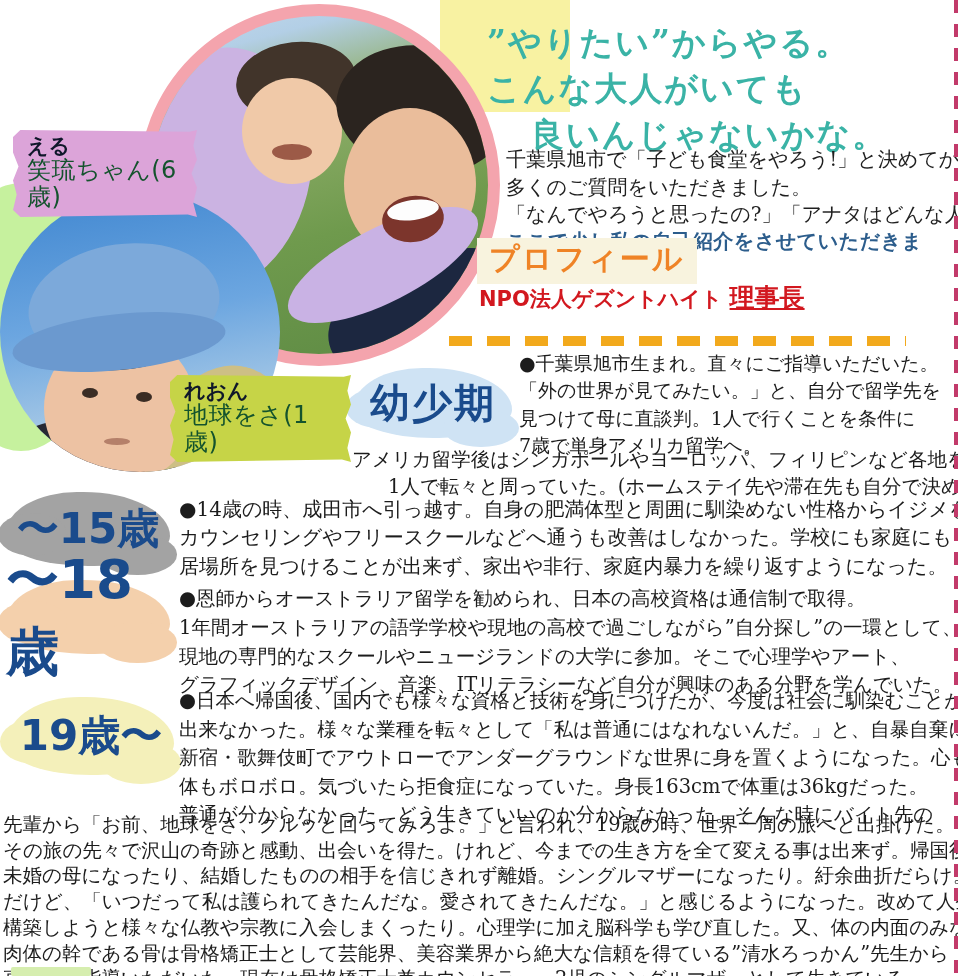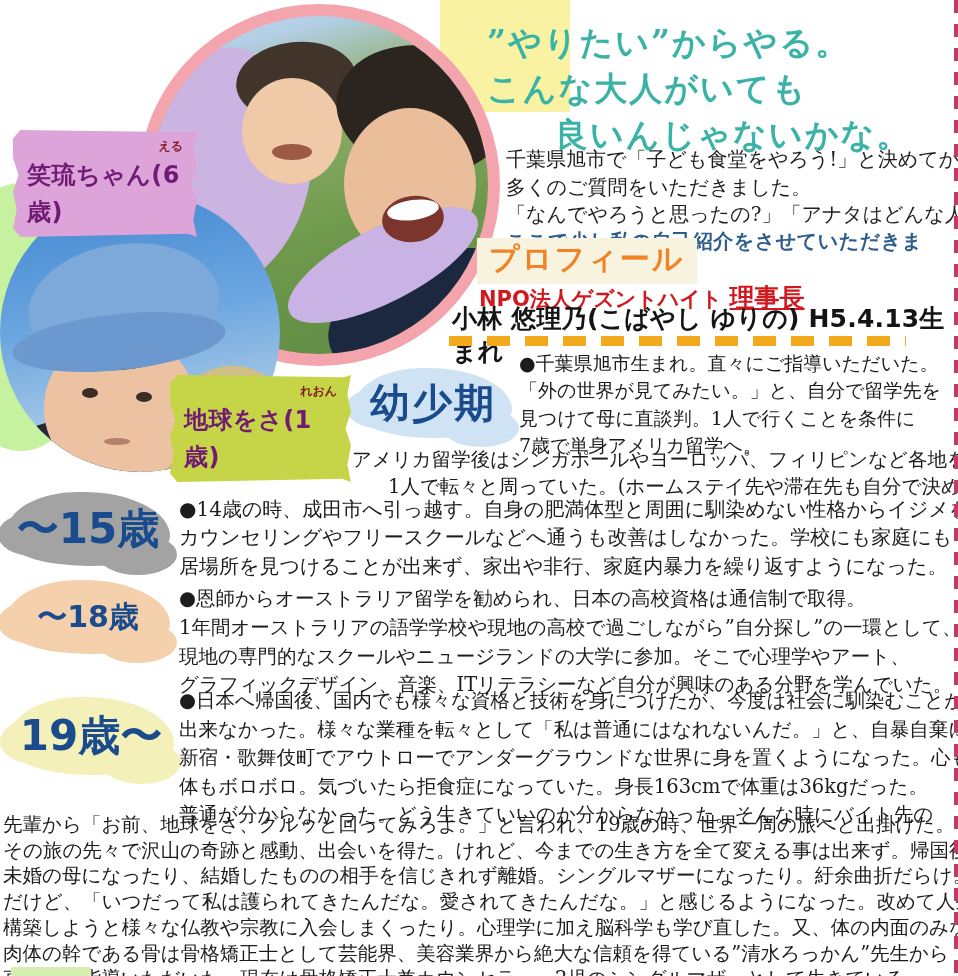--- a/index.html
+++ b/index.html
@@ -44,47 +44,47 @@
       radial-gradient(circle at 70% 40%,#c23a55 0 14px,transparent 15px),
       radial-gradient(circle at 40% 65%,#d8789c 0 12px,transparent 13px),
       radial-gradient(circle at 75% 85%,#3e6b3a 0 13px,transparent 14px),
       radial-gradient(circle at 15% 85%,#3e6b3a 0 10px,transparent 11px),
       #cdbf85;}
 
   
   .tape{z-index:4;padding:5px 14px 6px;clip-path:polygon(0% 8%,4% 0%,96% 2%,100% 0%,98% 18%,100% 34%,97% 50%,100% 66%,98% 84%,100% 100%,95% 97%,4% 100%,0% 92%,2% 74%,0% 58%,3% 42%,0% 26%);}
   #label-daughter{left:13px;top:130px;width:156px;background:#dca4d9;}
   #label-son{left:170px;top:375px;width:153px;background:#c6d447;}
-  .tape .furi{font-size:12px;font-weight:bold;color:#7f1d1d;line-height:22px;text-align:right;}
-  .tape .nm{font-size:24px;font-weight:bold;color:#701a75;line-height:37px;letter-spacing:0.5px;}
+  .tape .furi{font-size:21px;font-weight:bold;color:#0f172a;line-height:22px;}
+  .tape .nm{font-size:24px;font-weight:normal;color:#14532d;line-height:27px;letter-spacing:0.5px;}
 
   
   #headline{left:487px;top:20px;z-index:3;color:#3ab3a6;font-weight:bold;font-size:33px;line-height:46px;letter-spacing:2px;}
-  #headline .l3{margin-left:68px;}
+  #headline .l3{margin-left:44px;}
   #intro{left:506px;top:146px;z-index:3;font-size:20px;line-height:27.5px;color:#1f1f1f;}
   #intro-em{left:506px;top:228px;z-index:3;font-size:20px;font-weight:bold;color:#2c5d8c;letter-spacing:0.5px;}
 
   
   #profile-title{left:477px;top:238px;z-index:3;background:#f8f3de;padding:1px 12px 4px;
                  font-size:30px;font-weight:bold;color:#ef8326;letter-spacing:2px;}
   #profile-org{left:479px;top:281px;z-index:3;font-size:21px;font-weight:bold;color:#d2181f;}
   #profile-org .role{font-size:25px;text-decoration:underline;}
   #profile-name{left:452px;top:302px;z-index:3;font-size:25px;font-weight:bold;color:#141414;letter-spacing:0.2px;}
   #profile-divider{left:449px;top:336px;width:457px;height:10px;z-index:3;
       background:repeating-linear-gradient(90deg,#f2a91c 0 23px,transparent 23px 38px);}
 
   
   .cloud{z-index:3;display:flex;align-items:center;justify-content:center;
          font-family:"DejaVu Sans","Liberation Sans",sans-serif;font-weight:bold;color:#1a4b8c;
          border-radius:45% 55% 48% 52% / 58% 62% 42% 40%;}
   .cloud::before{content:"";position:absolute;left:-8px;top:28%;width:42%;height:58%;background:inherit;border-radius:50%;z-index:-1;}
   .cloud::after{content:"";position:absolute;right:-7px;bottom:-9px;width:48%;height:55%;background:inherit;border-radius:50%;z-index:-1;}
   #badge-youth{left:354px;top:368px;width:158px;height:70px;background:#cfe3f4;font-size:40px;letter-spacing:2px;}
   #badge-15{left:6px;top:492px;width:164px;height:74px;background:#a3a3a3;font-size:42px;}
-  #badge-18{left:6px;top:580px;width:164px;height:74px;background:#f4d0ac;font-size:30px;}
+  #badge-18{left:6px;top:580px;width:164px;height:74px;background:#f4d0ac;font-size:53px;}
   #badge-19{left:8px;top:697px;width:166px;height:78px;background:#f4f0ba;font-size:42px;}
 
   
   .body-txt{z-index:3;color:#1c1c1c;}
   #txt-youth{left:519px;top:350px;font-size:19px;line-height:27.4px;}
   #txt-youth-extra1{left:352px;top:446px;font-size:19.5px;}
   #txt-youth-extra2{left:388px;top:473px;font-size:19.5px;}
   #txt-15{left:179px;top:495px;font-size:20px;line-height:28.3px;}
   #txt-18{left:179px;top:585px;font-size:19.5px;line-height:28.8px;}
   #txt-19{left:179px;top:687px;font-size:19.5px;line-height:28.6px;}
@@ -142,21 +142,20 @@
     <div class="l3">良いんじゃないかな。</div>
   </div>
 
   <div class="abs serif pre" id="intro">千葉県旭市で「子ども食堂をやろう!」と決めてから
 多くのご質問をいただきました。
 「なんでやろうと思ったの?」「アナタはどんな人?」</div>
   <div class="abs serif" id="intro-em">ここで少し私の自己紹介をさせていただきます。</div>
 
   <div class="abs sans" id="profile-title">プロフィール</div>
   <div class="abs sans" id="profile-org"><span>NPO法人ゲズントハイト </span><span class="role">理事長</span></div>
-  <div class="abs sans" id="profile-name">小林 悠理乃(こばやし ゆりの) H5.4.13生まれ</div>
   <div class="abs" id="profile-divider"></div>
 
   <div class="abs cloud" id="badge-youth">幼少期</div>
   <div class="abs cloud" id="badge-15">〜15歳</div>
   <div class="abs cloud" id="badge-18">〜18歳</div>
   <div class="abs cloud" id="badge-19">19歳〜</div>
 
   <div class="abs serif pre body-txt" id="txt-youth">●千葉県旭市生まれ。直々にご指導いただいた。
 「外の世界が見てみたい。」と、自分で留学先を
 見つけて母に直談判。1人で行くことを条件に

